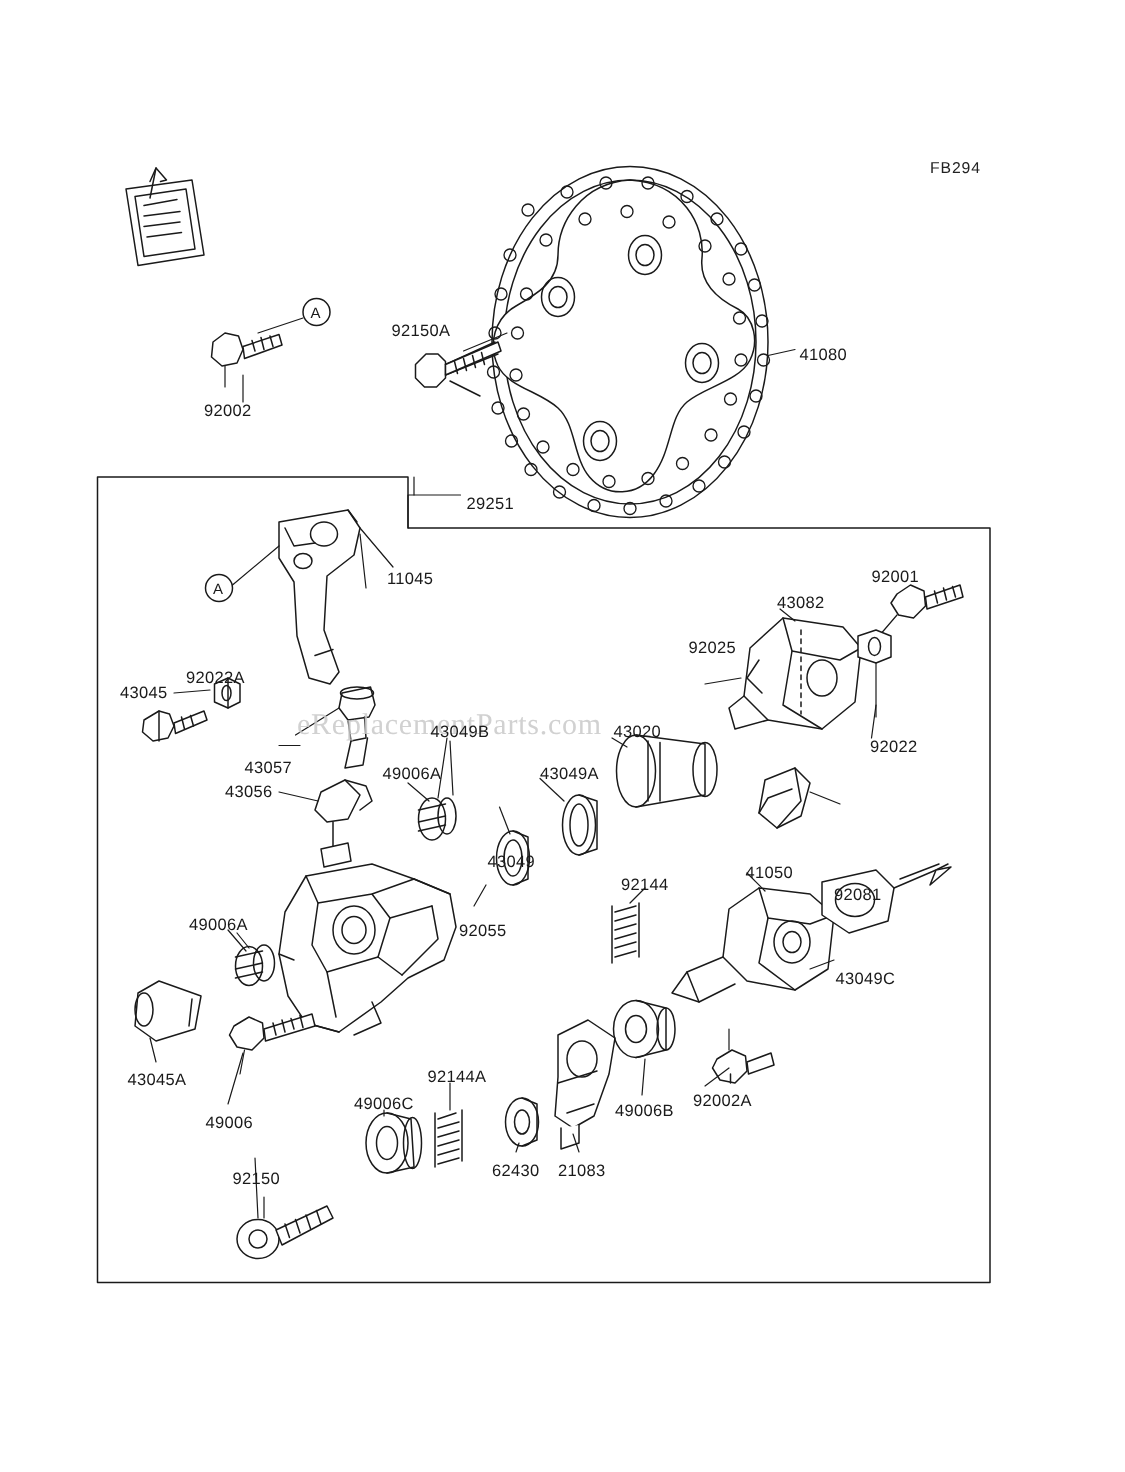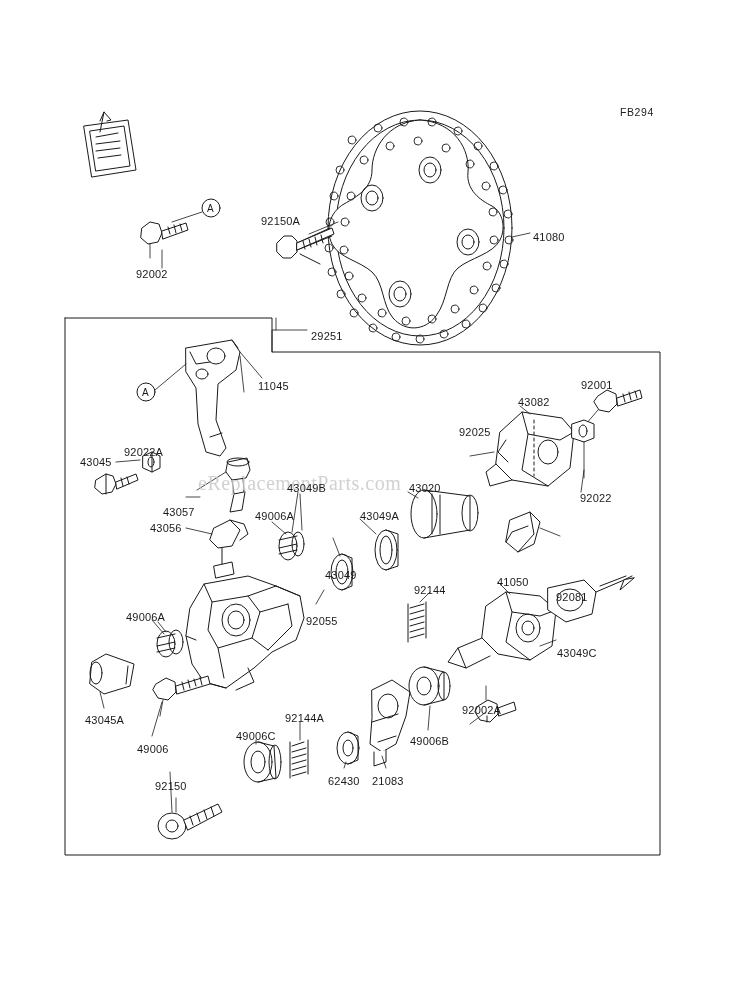--- a/index.html
+++ b/index.html
@@ -368,21 +368,21 @@
     <div class="lbl" style="left: 150px; top: 522px;">43056</div>
     <div class="lbl" style="left: 126px; top: 611px;">49006A</div>
     <div class="lbl" style="left: 85px; top: 714px; text-align: center;">43045A</div>
     <div class="lbl" style="left: 137px; top: 743px;">49006</div>
     <div class="lbl" style="left: 155px; top: 780px;">92150</div>
     <div class="lbl" style="left: 236px; top: 730px;">49006C</div>
     <div class="lbl" style="left: 285px; top: 712px;">92144A</div>
     <div class="lbl" style="left: 328px; top: 775px;">62430</div>
     <div class="lbl" style="left: 372px; top: 775px;">21083</div>
     <div class="lbl" style="left: 410px; top: 735px;">49006B</div>
-    <div class="lbl" style="left: 462px; top: 704px; text-align: right;">92002A</div>
+    <div class="lbl" style="left: 462px; top: 728px; text-align: right;">92002A</div>
     <div class="lbl" style="left: 557px; top: 647px;">43049C</div>
     <div class="lbl" style="left: 497px; top: 576px;">41050</div>
     <div class="lbl" style="left: 414px; top: 584px;">92144</div>
     <div class="lbl" style="left: 306px; top: 615px;">92055</div>
     <div class="lbl" style="left: 325px; top: 533px; margin-top: 36px;">43049</div>
     <div class="lbl" style="left: 255px; top: 510px;">49006A</div>
     <div class="lbl" style="left: 287px; top: 482px;">43049B</div>
     <div class="lbl" style="left: 360px; top: 510px;">43049A</div>
     <div class="lbl" style="left: 409px; top: 482px;">43020</div>
     <div class="lbl" style="left: 459px; top: 426px;">92025</div>

